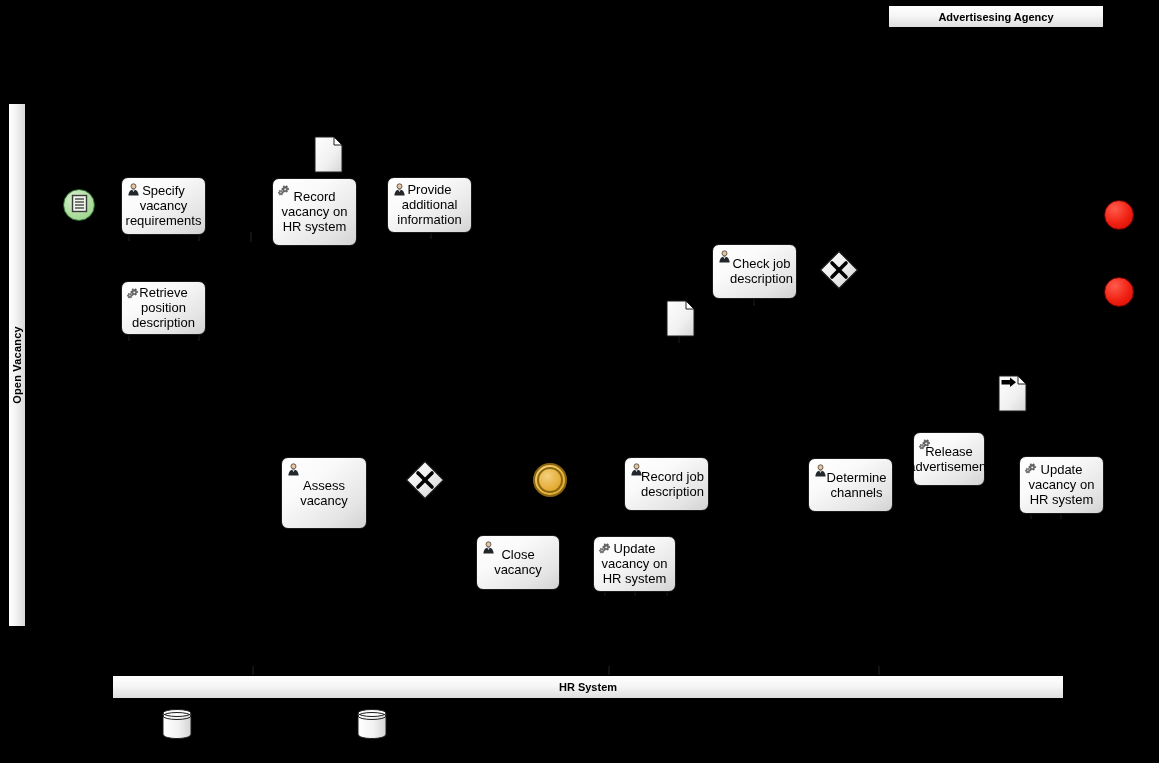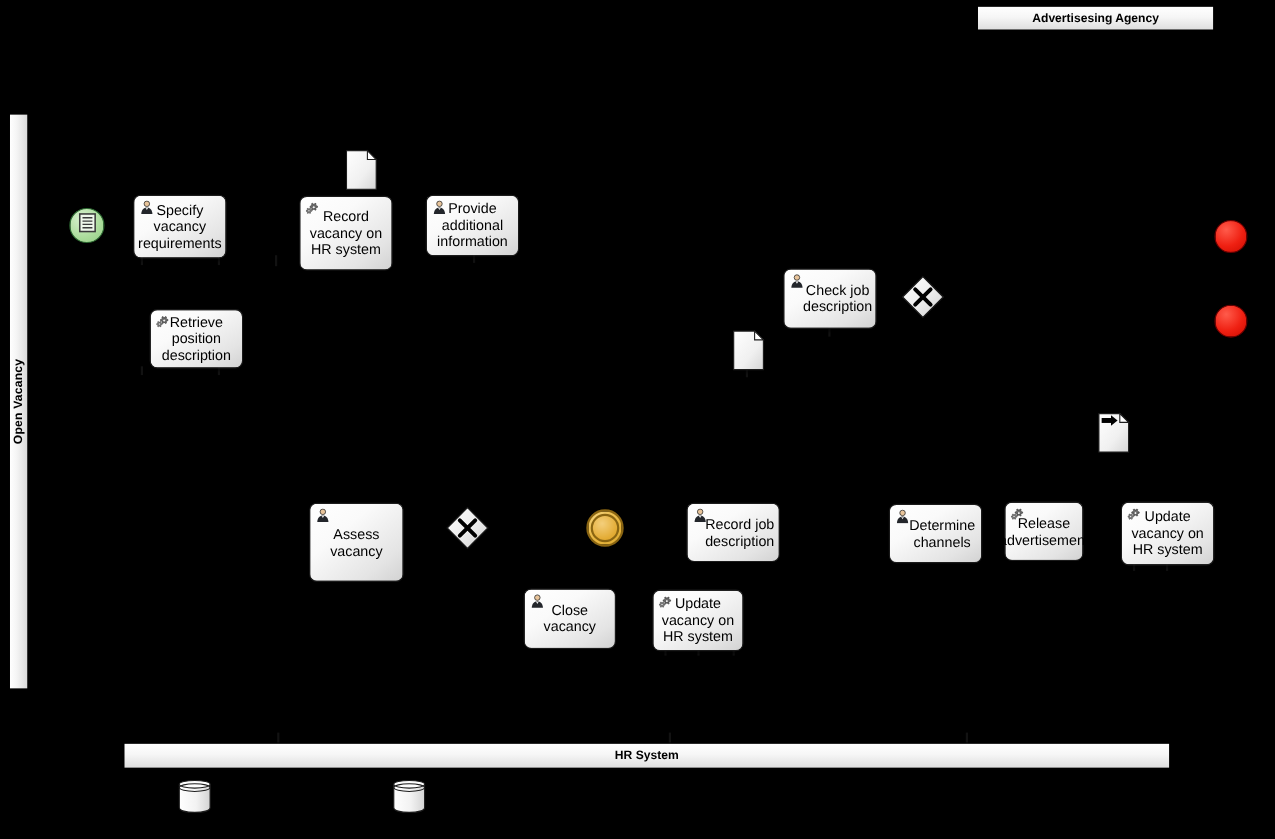--- a/index.html
+++ b/index.html
@@ -260,21 +260,21 @@
     <span class="ticon">
       <svg width="13" height="13" viewBox="0 0 13 13" aria-hidden="true">
         <circle cx="6.5" cy="3.3" r="2.5" fill="#e8c49a" stroke="#2b2b2b" stroke-width="0.7"></circle>
         <path d="M1.4 12.6 C1.6 8.6 3.8 6.6 6.5 6.6 C9.2 6.6 11.4 8.6 11.6 12.6 Z" fill="#23262b"></path>
         <path d="M5.2 6.8 L6.5 9.0 L7.8 6.8 L7.1 6.5 L6.5 7.6 L5.9 6.5 Z" fill="#f2f2f2"></path>
       </svg>
     </span>
     <span class="tlabel">Provide additional information</span>
   </div>
 
-  <div class="task" style="left:136px;top:281px;width:85px;height:54px;">
+  <div class="task" style="left:121px;top:281px;width:85px;height:54px;">
     <span class="ticon">
       <svg width="14" height="13" viewBox="0 0 14 13" aria-hidden="true">
         <g fill="#6b6b6b" stroke="#3d3d3d" stroke-width="0.6">
           <path d="M5.2 2.2 l1.0 -0.45 l0.55 0.95 l1.05 0 l0.55 -0.95 l1.0 0.45 l-0.3 1.05 l0.55 0.9 l1.05 0.25 l0 1.1 l-1.05 0.25 l-0.55 0.9 l0.3 1.05 l-1.0 0.45 l-0.55 -0.95 l-1.05 0 l-0.55 0.95 l-1.0 -0.45 l0.3 -1.05 l-0.55 -0.9 l-1.05 -0.25 l0 -1.1 l1.05 -0.25 l0.55 -0.9 Z"></path>
         </g>
         <circle cx="7.25" cy="5.45" r="1.35" fill="#f0f0f0" stroke="#3d3d3d" stroke-width="0.6"></circle>
         <g fill="#8a8a8a" stroke="#3d3d3d" stroke-width="0.5">
           <path d="M1.3 6.6 l0.75 -0.35 l0.4 0.7 l0.8 0 l0.4 -0.7 l0.75 0.35 l-0.22 0.8 l0.4 0.68 l0.8 0.18 l0 0.82 l-0.8 0.18 l-0.4 0.68 l0.22 0.8 l-0.75 0.35 l-0.4 -0.7 l-0.8 0 l-0.4 0.7 l-0.75 -0.35 l0.22 -0.8 l-0.4 -0.68 l-0.8 -0.18 l0 -0.82 l0.8 -0.18 l0.4 -0.68 Z"></path>
         </g>
         <circle cx="2.85" cy="8.62" r="1" fill="#f0f0f0" stroke="#3d3d3d" stroke-width="0.5"></circle>
@@ -347,21 +347,21 @@
     <span class="ticon">
       <svg width="13" height="13" viewBox="0 0 13 13" aria-hidden="true">
         <circle cx="6.5" cy="3.3" r="2.5" fill="#e8c49a" stroke="#2b2b2b" stroke-width="0.7"></circle>
         <path d="M1.4 12.6 C1.6 8.6 3.8 6.6 6.5 6.6 C9.2 6.6 11.4 8.6 11.6 12.6 Z" fill="#23262b"></path>
         <path d="M5.2 6.8 L6.5 9.0 L7.8 6.8 L7.1 6.5 L6.5 7.6 L5.9 6.5 Z" fill="#f2f2f2"></path>
       </svg>
     </span>
     <span class="tlabel" style="padding-left:12px;">Determine channels</span>
   </div>
 
-  <div class="task" style="left:913px;top:456px;width:72px;height:54px;">
+  <div class="task" style="left:913px;top:432px;width:72px;height:54px;">
     <span class="ticon">
       <svg width="14" height="13" viewBox="0 0 14 13" aria-hidden="true">
         <g fill="#6b6b6b" stroke="#3d3d3d" stroke-width="0.6">
           <path d="M5.2 2.2 l1.0 -0.45 l0.55 0.95 l1.05 0 l0.55 -0.95 l1.0 0.45 l-0.3 1.05 l0.55 0.9 l1.05 0.25 l0 1.1 l-1.05 0.25 l-0.55 0.9 l0.3 1.05 l-1.0 0.45 l-0.55 -0.95 l-1.05 0 l-0.55 0.95 l-1.0 -0.45 l0.3 -1.05 l-0.55 -0.9 l-1.05 -0.25 l0 -1.1 l1.05 -0.25 l0.55 -0.9 Z"></path>
         </g>
         <circle cx="7.25" cy="5.45" r="1.35" fill="#f0f0f0" stroke="#3d3d3d" stroke-width="0.6"></circle>
         <g fill="#8a8a8a" stroke="#3d3d3d" stroke-width="0.5">
           <path d="M1.3 6.6 l0.75 -0.35 l0.4 0.7 l0.8 0 l0.4 -0.7 l0.75 0.35 l-0.22 0.8 l0.4 0.68 l0.8 0.18 l0 0.82 l-0.8 0.18 l-0.4 0.68 l0.22 0.8 l-0.75 0.35 l-0.4 -0.7 l-0.8 0 l-0.4 0.7 l-0.75 -0.35 l0.22 -0.8 l-0.4 -0.68 l-0.8 -0.18 l0 -0.82 l0.8 -0.18 l0.4 -0.68 Z"></path>
         </g>
         <circle cx="2.85" cy="8.62" r="1" fill="#f0f0f0" stroke="#3d3d3d" stroke-width="0.5"></circle>

